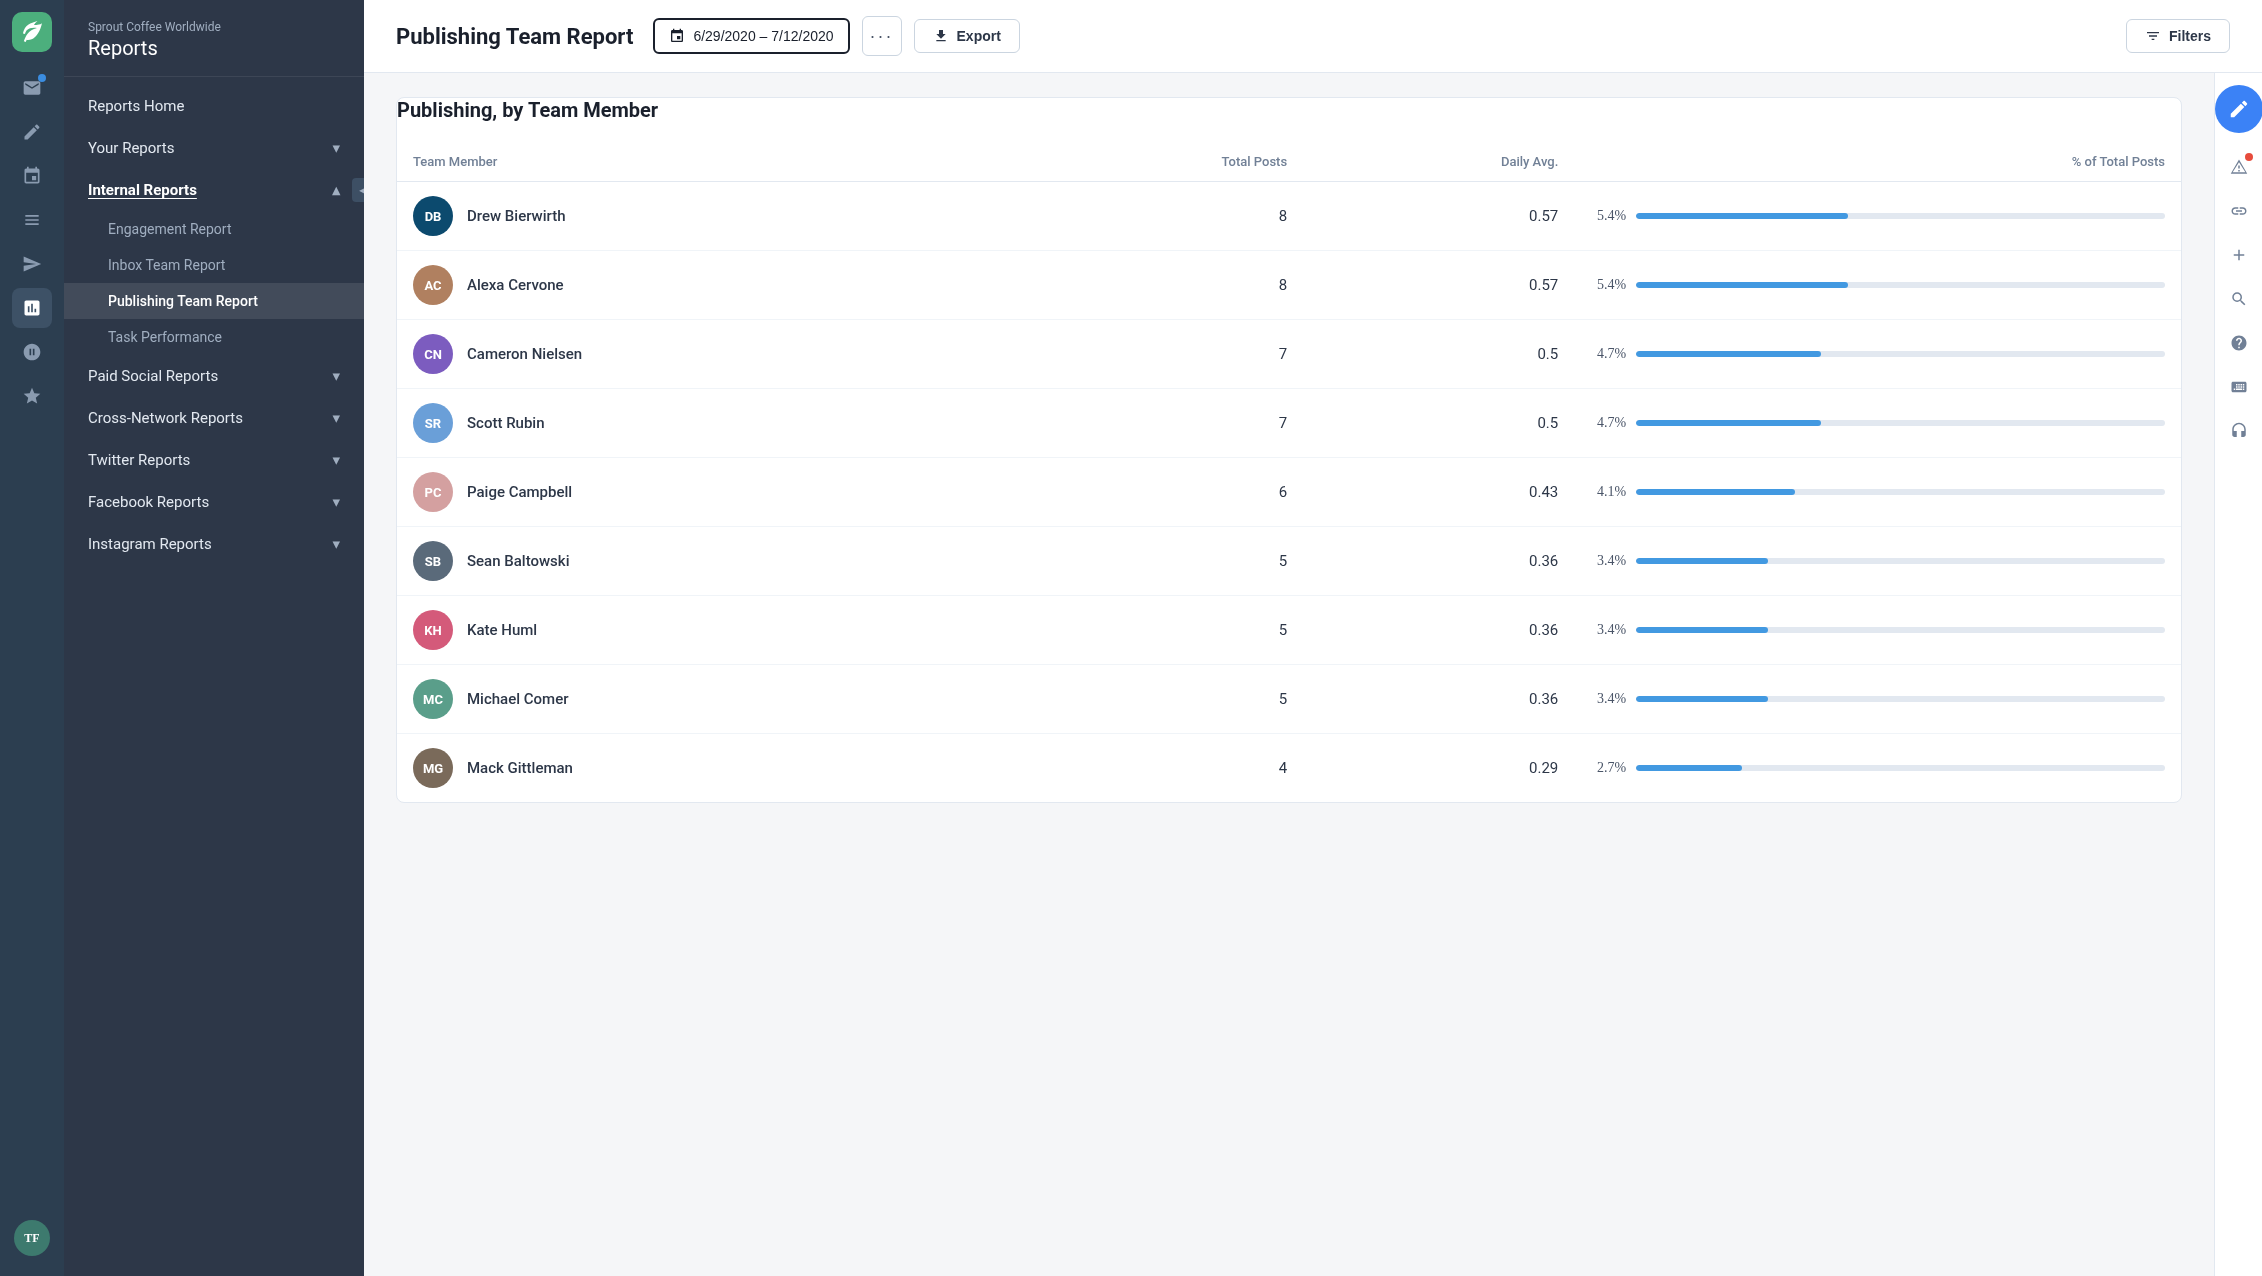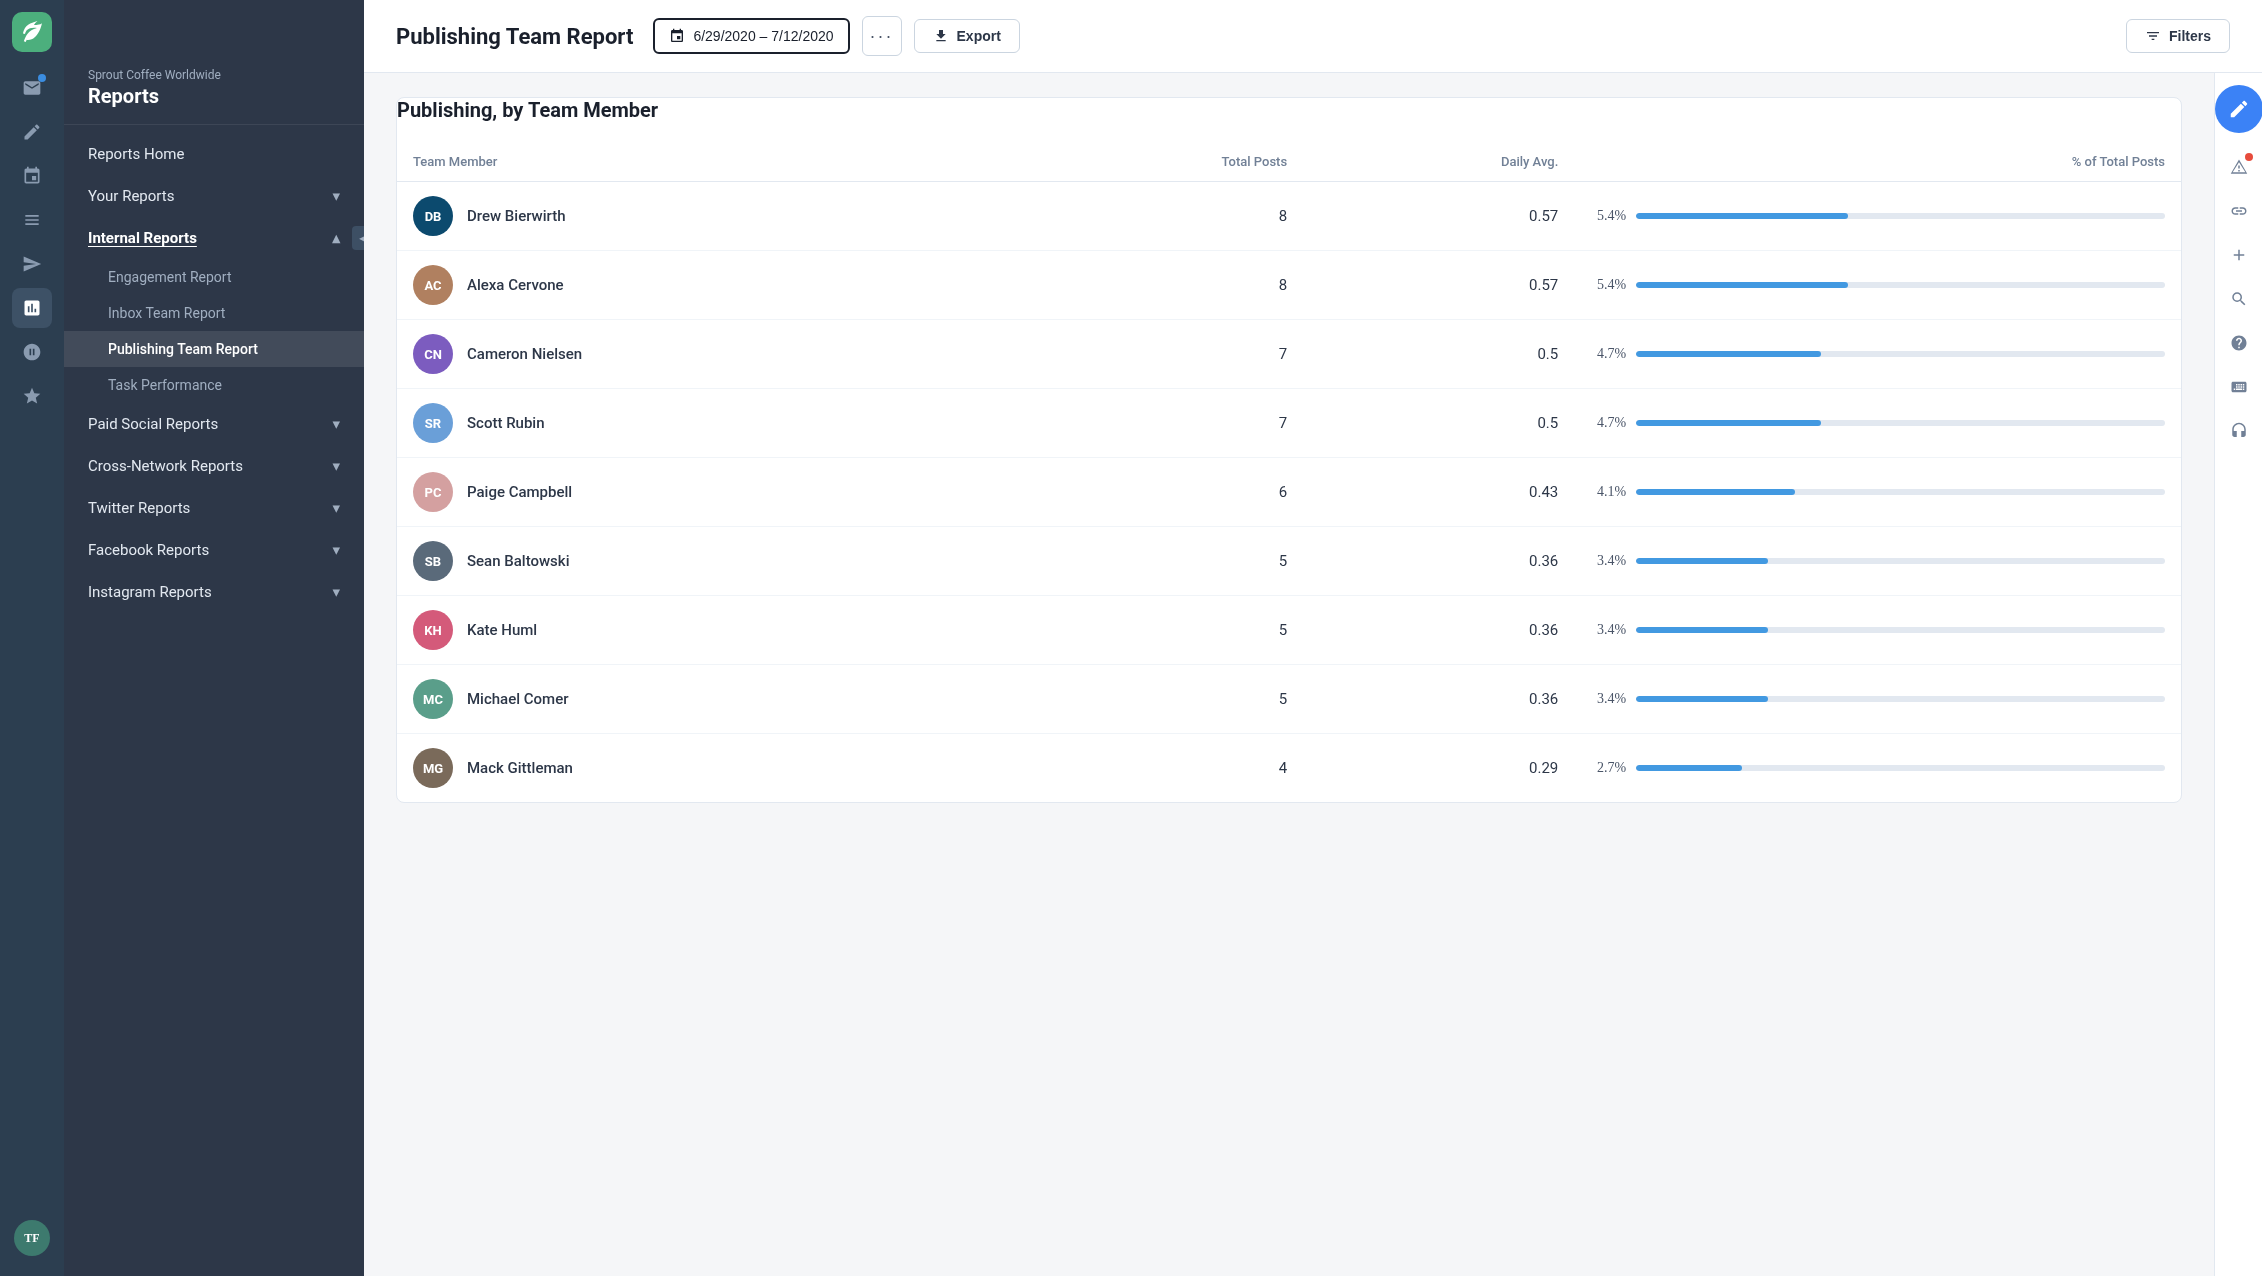--- a/index.html
+++ b/index.html
@@ -60,22 +60,22 @@
       color: #e2e8f0;
       display: flex;
       flex-direction: column;
       flex-shrink: 0;
       overflow-y: auto;
     }
     .sidebar-header {
       padding: 20px 24px 16px;
       border-bottom: 1px solid rgba(255,255,255,0.08);
     }
-    .sidebar-header .org { font-size: 12px; color: #a0aec0; margin-bottom: 2px; margin-top: 48px; }
-    .sidebar-header .title { font-size: 20px; font-weight: 700; color: #fff; }
+    .sidebar-header .org { font-size: 12px; color: #a0aec0; margin-bottom: 2px; }
+    .sidebar-header .title { font-size: 20px; font-weight: 400; color: #fff; }
 
     .sidebar-nav { padding: 8px 0; flex: 1; }
     .nav-item {
       display: flex; align-items: center; justify-content: space-between;
       padding: 12px 24px;
       cursor: pointer;
       color: #e2e8f0;
       font-size: 15px;
     }
     .nav-item.active { color: #fff; font-weight: 700; }

